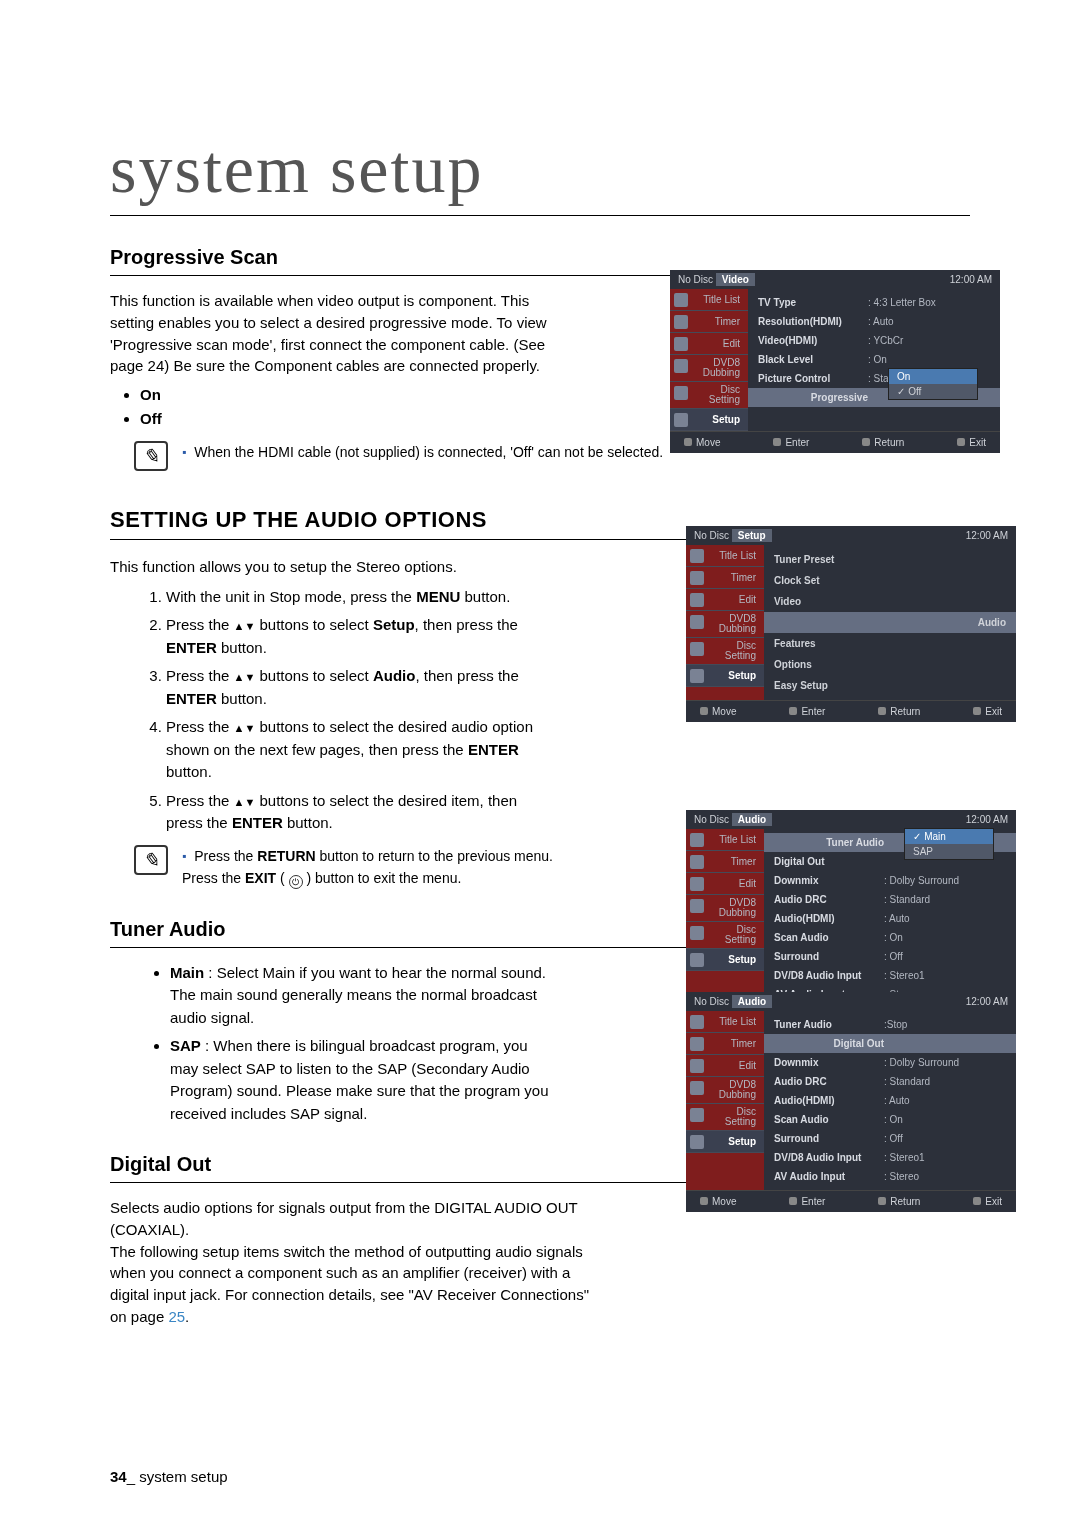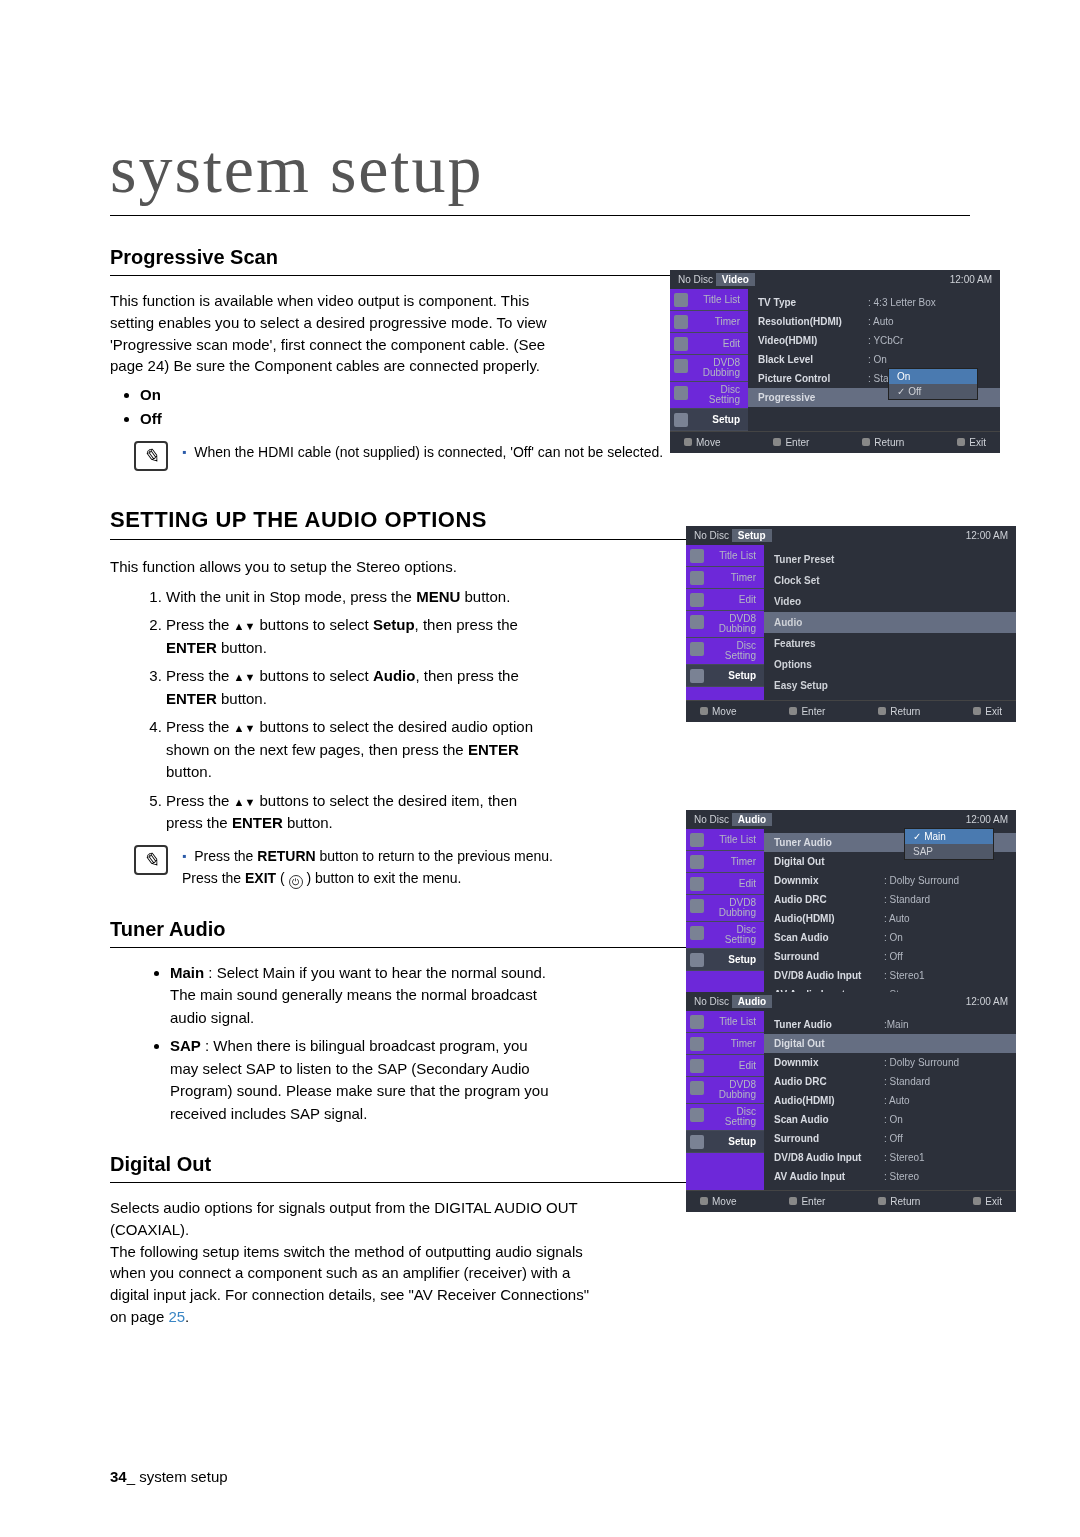--- a/index.html
+++ b/index.html
@@ -22,30 +22,30 @@
   .def-list li { margin-bottom: 6px; }
   .footer { position: absolute; bottom: 52px; left: 110px; font-size: 15px; }
   .footer b { font-weight: bold; }
   .link-num { color: #3a86c4; }
 
   
   .osd { position: absolute; width: 330px; background: #2c303a; color: #cfd2d8; font-size: 10px; }
   .osd .top { display: flex; justify-content: space-between; padding: 4px 8px; background: #2c303a; }
   .osd .top .crumb b { background: #5a6272; padding: 1px 6px; color: #fff; font-weight: bold; }
   .osd .body { display: flex; min-height: 136px; }
-  .osd .side { width: 78px; background: #6d28d9; display: flex; flex-direction: column; }
+  .osd .side { width: 78px; background: #7f1d1d; display: flex; flex-direction: column; }
   .osd .side .it { padding: 5px 8px; text-align: right; color: #b3b8c2; border-bottom: 1px solid #444a58; position: relative; }
   .osd .side .it.db { line-height: 1; padding: 3px 8px; }
   .osd .side .it.sel { background: #3a4050; color: #fff; font-weight: bold; }
   .osd .side .ic { width: 14px; height: 14px; position: absolute; left: 4px; top: 4px; background: #7a8294; border-radius: 2px; }
   .osd .main { flex: 1; padding: 4px 0; }
   .osd .row { display: flex; padding: 2px 10px; line-height: 1.5; }
   .osd .row .k { width: 110px; font-weight: bold; color: #d8dbe2; }
   .osd .row .v { color: #b3b8c2; }
-  .osd .row.hi { background: #656e82; }
+  .osd .row.hi { background: #656e82; text-align: right; }
   .osd .row.stack { display: block; padding: 3px 10px; font-weight: bold; }
   .osd .drop { position: absolute; right: 22px; width: 90px; background: #505868; border: 1px solid #222; }
   .osd .drop .o { padding: 2px 8px; }
   .osd .drop .o.on { background: #4a7ab0; color: #fff; }
   .osd .bot { display: flex; justify-content: space-between; padding: 5px 14px; background: #2c303a; border-top: 1px solid #444; }
   .osd .bot span::before { content: ""; display: inline-block; width: 8px; height: 8px; background: #888; border-radius: 2px; margin-right: 4px; vertical-align: 0; }
 
   .osd1 { top: 270px; right: 80px; }
   .osd1 .drop { top: 98px; }
   .osd2 { top: 526px; right: 64px; }
@@ -260,21 +260,21 @@
       <div class="it"><span class="ic"></span><span>Title List</span></div>
       <div class="it"><span class="ic"></span><span>Timer</span></div>
       <div class="it"><span class="ic"></span><span>Edit</span></div>
       <div class="it db"><span class="ic"></span>DVD8<br>Dubbing</div>
       <div class="it db"><span class="ic"></span>Disc<br>Setting</div>
       <div class="it sel"><span class="ic"></span><span>Setup</span></div>
     </div>
     <div class="main">
       <div class="row">
           <span class="k">Tuner Audio</span>
-          <span class="v">:Main</span>
+          <span class="v">:Stop</span>
         </div>
       <div class="row hi">
           <span class="k">Digital Out</span>
         </div>
       <div class="row">
           <span class="k">Downmix</span>
           <span class="v">: Dolby Surround</span>
         </div>
       <div class="row">
           <span class="k">Audio DRC</span>

